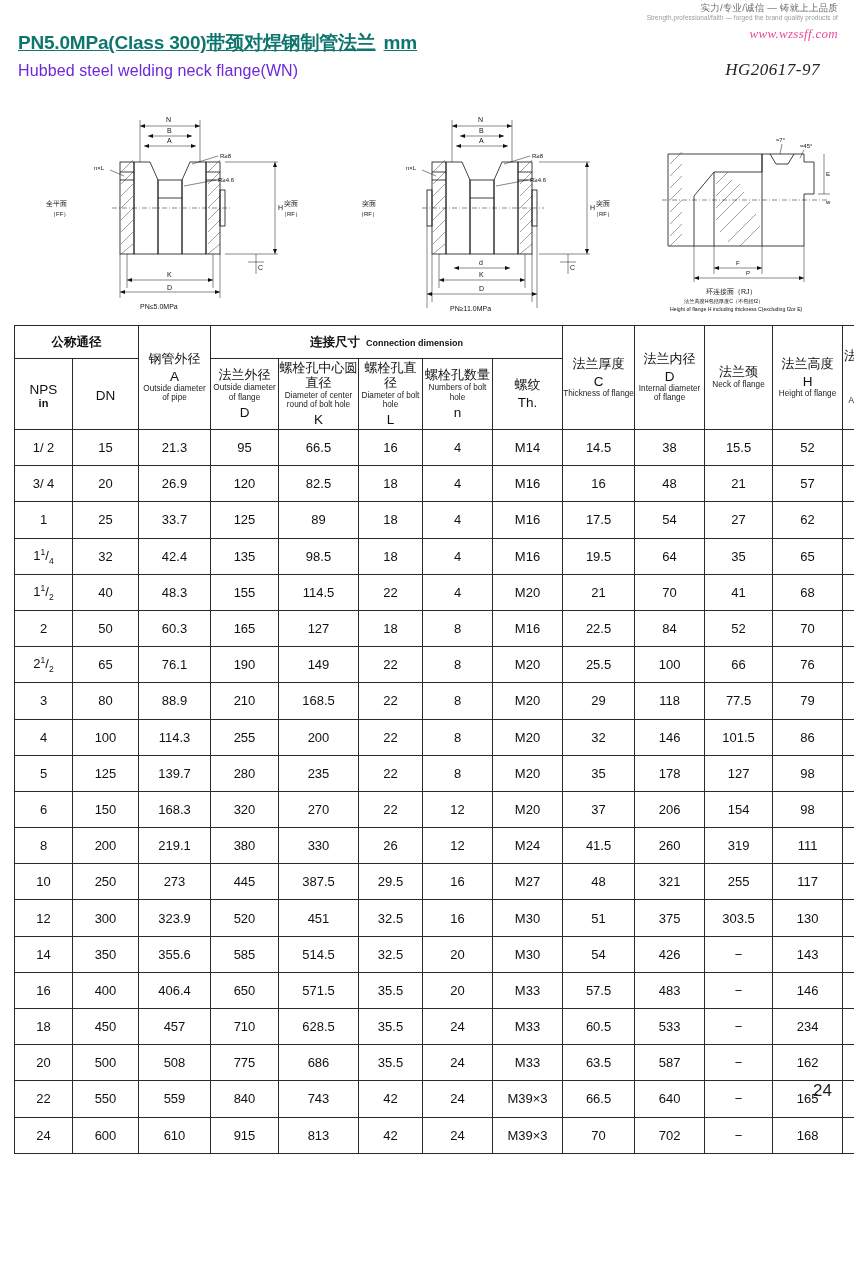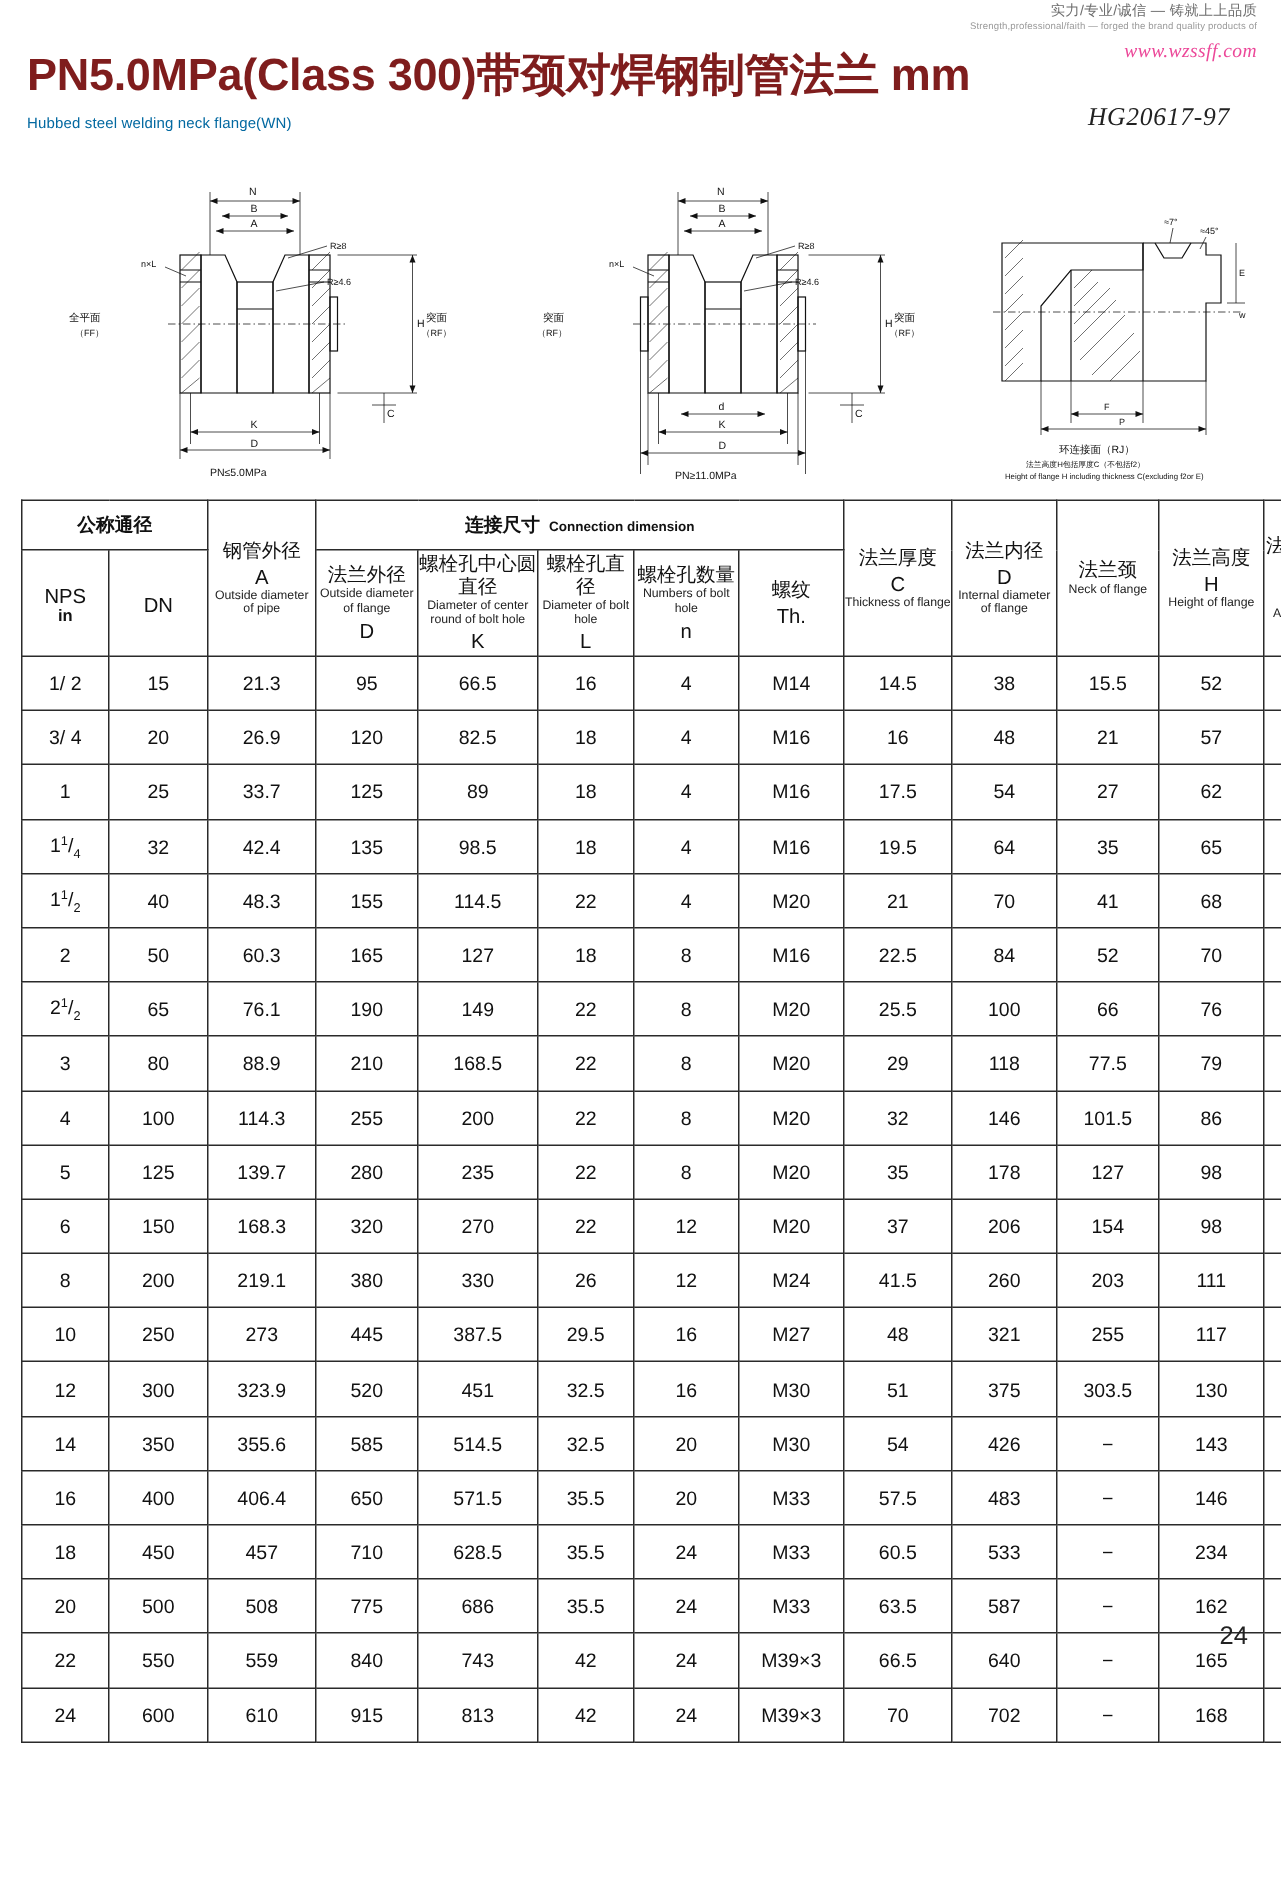--- a/index.html
+++ b/index.html
@@ -49,33 +49,34 @@
     letter-spacing: .3px;
     margin-top: 4px;
   }
 
   .title-block {
     padding-top: 30px;
     padding-left: 4px;
     position: relative;
   }
   .title-cn {
-    font-size: 30px;
+    font-size: 19px;
     font-weight: 700;
     letter-spacing: -0.2px;
-    color: #7f1d1d;
+    color: #0f766e;
     white-space: nowrap;
+    text-decoration: underline;
   }
   .title-cn .unit {
     font-weight: 700;
     padding-left: 8px;
   }
   .title-en {
-    font-size: 10px;
-    color: #0369a1;
+    font-size: 16px;
+    color: #6d28d9;
     margin-top: 6px;
     letter-spacing: .1px;
   }
   .std-code {
     position: absolute;
     right: 20px;
     bottom: 0px;
     font-family: "Liberation Serif", serif;
     font-style: italic;
     font-weight: 400;
@@ -716,21 +717,21 @@
           <td>8</td>
           <td>200</td>
           <td>219.1</td>
           <td>380</td>
           <td>330</td>
           <td>26</td>
           <td>12</td>
           <td>M24</td>
           <td>41.5</td>
           <td>260</td>
-          <td>203</td>
+          <td>319</td>
           <td>111</td>
           <td>31.3</td>
         </tr>
         <tr>
           <td>10</td>
           <td>250</td>
           <td>273</td>
           <td>445</td>
           <td>387.5</td>
           <td>29.5</td>

